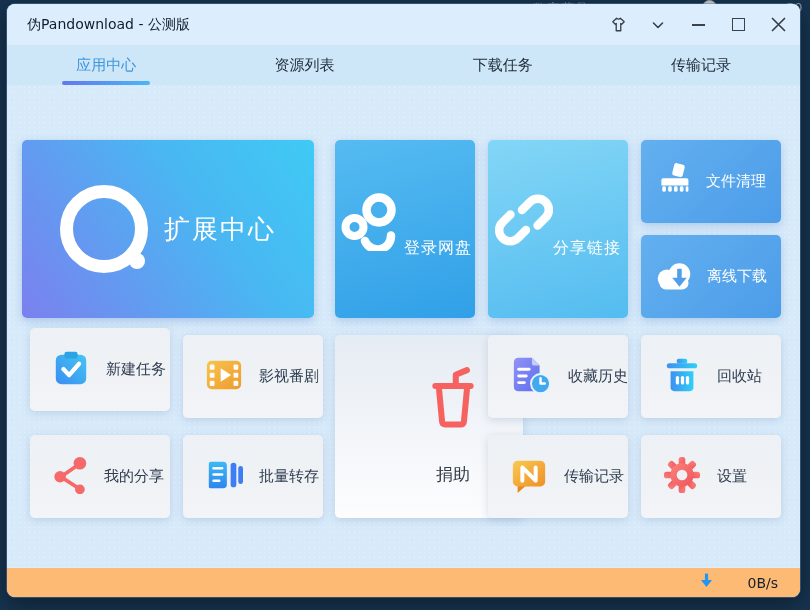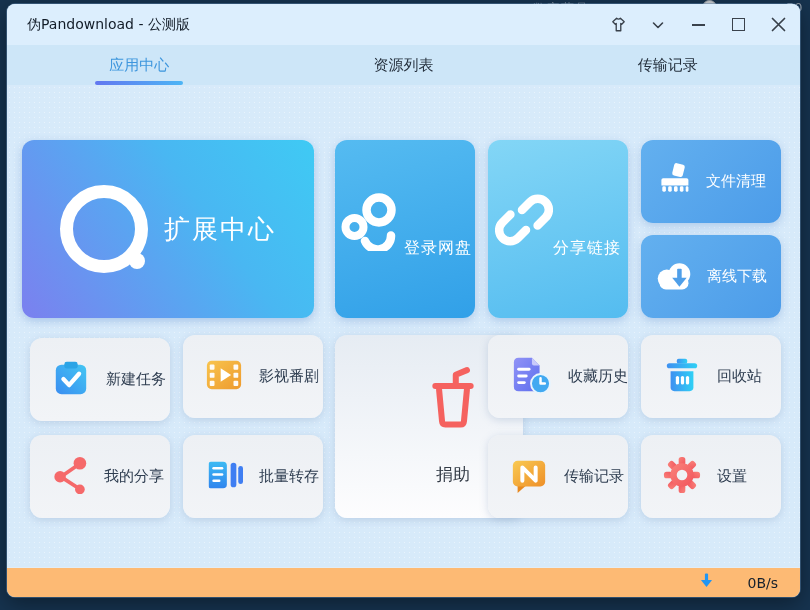--- a/index.html
+++ b/index.html
@@ -39,21 +39,21 @@
   .tab.active{color:#3e96dd;}
   .tab .underline{position:absolute;bottom:0;left:50%;transform:translateX(-50%);
        width:88px;height:4px;border-radius:2px;
        background:linear-gradient(90deg,#6277f0,#4db5f5);}
 
   .content{position:absolute;left:0;top:81px;right:0;bottom:30px;background:#d7eafa;
     background-image:radial-gradient(rgba(255,255,255,.45) .8px,transparent 1px);
     background-size:5px 5px;}
 
   
-  .tile{position:absolute;border-radius:12px;display:flex;align-items:center;justify-content:center;cursor:pointer;}
+  .tile{position:absolute;border-radius:5px;display:flex;align-items:center;justify-content:center;cursor:pointer;}
   .tile-big{left:15px;top:136px;width:292px;height:178px;
     background:linear-gradient(55deg,#7b80ef,#49b7f2 62%,#3fcaf4);
     box-shadow:0 3px 10px rgba(80,130,200,.35);gap:16px;}
   .ring{position:relative;width:62px;height:62px;border:13px solid #fff;border-radius:50%;}
   .ring .dot{position:absolute;right:-10px;bottom:-9px;width:16px;height:16px;border-radius:50%;background:#fff;}
   .tile-big .biglabel{color:#fff;font-size:26px;letter-spacing:2px;}
 
   .tile-col{box-shadow:0 3px 10px rgba(80,130,200,.3);}
   .t-login{left:328px;top:136px;width:140px;height:178px;
     background:linear-gradient(165deg,#55bbf1,#31a0e8);}
@@ -65,21 +65,21 @@
   .tile-row-blue{box-shadow:0 3px 10px rgba(80,130,200,.3);gap:14px;
     background:linear-gradient(135deg,#63b0ef,#4c9ce9);}
   .t-fileclean{left:634px;top:136px;width:140px;height:83px;}
   .t-offline{left:634px;top:231px;width:140px;height:83px;}
   .tile-row-blue .rlabel{color:#fff;font-size:15px;}
 
   .tile-white{background:linear-gradient(180deg,#edf0f4,#f2f4f7);
     box-shadow:0 2px 8px rgba(110,140,180,.28);gap:16px;justify-content:flex-start;padding-left:22px;
     width:140px;height:83px;box-sizing:border-box;}
   .tile-white .wlabel{color:#2e3d50;font-size:15px;}
-  .t-newtask{left:23px;top:334px;}
+  .t-newtask{left:23px;top:324px;}
   .t-movies{left:176px;top:331px;}
   .t-fav{left:481px;top:331px;}
   .t-recycle{left:634px;top:331px;}
   .t-myshare{left:23px;top:431px;}
   .t-batch{left:176px;top:431px;}
   .t-update{left:481px;top:431px;}
   .t-settings{left:634px;top:431px;}
 
   .t-donate{left:328px;top:331px;width:140px;height:183px;flex-direction:column;
     background:linear-gradient(180deg,#e6ecf3,#fdfdfe);
@@ -135,20 +135,23 @@
 
   <div class="tabbar">
     <div class="tab active">
       <span>应用中心</span>
       <span class="underline"></span>
     </div>
     <div class="tab">
       <span>资源列表</span>
     </div>
     <div class="tab">
+      <span>下载任务</span>
+    </div>
+    <div class="tab">
       <span>传输记录</span>
     </div>
   </div>
 
   <div class="content"></div>
 
   <div class="tile tile-big">
     <span class="ring">
         <span class="dot"></span>
       </span>

